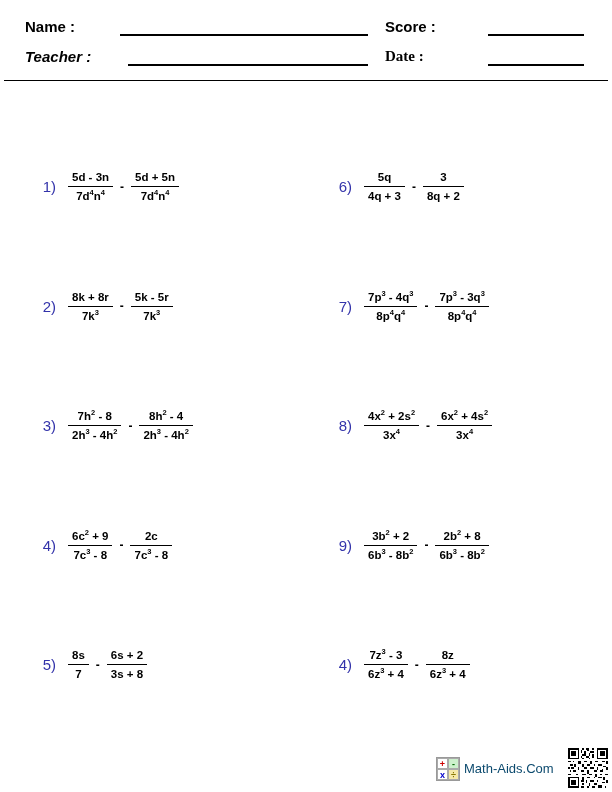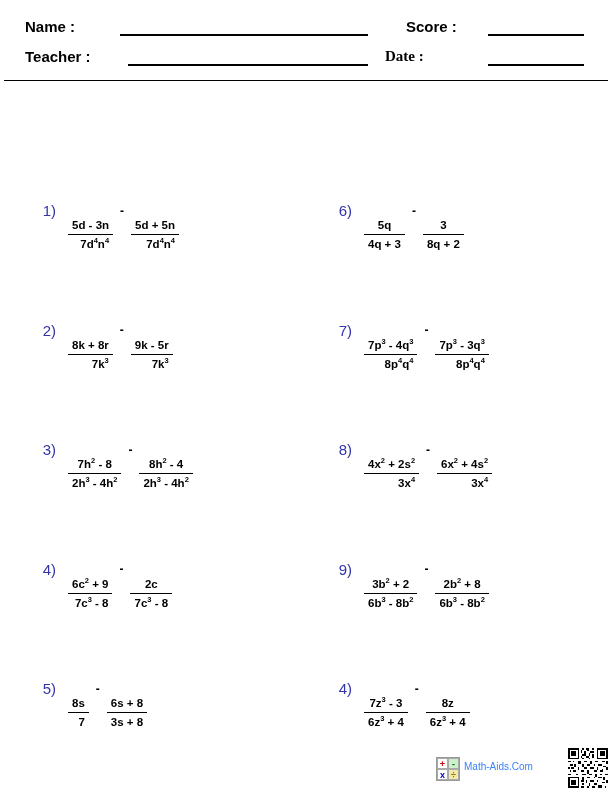--- a/index.html
+++ b/index.html
@@ -19,51 +19,51 @@
   
   .problems{position:absolute;left:0;top:150px;width:612px;display:flex;}
   .pcol{width:306px;display:flex;flex-direction:column;}
   .pcol.left{padding-left:30px;box-sizing:border-box;}
   .pcol.right{padding-left:20px;box-sizing:border-box;}
   .slot{height:119.5px;box-sizing:border-box;padding-top:20px;}
   .problem{display:flex;align-items:center;}
   .pnum{min-width:26px;text-align:right;margin-right:12px;
         font-size:15px;color:#3333AA;}
   .frac{display:inline-flex;flex-direction:column;text-align:center;
-        font-size:11.5px;font-weight:bold;line-height:1.25;margin-top:48px;}
+        font-size:11.5px;font-weight:bold;line-height:1.25;}
   .frac .num{padding:0 4px 2px;border-bottom:1.5px solid #000;}
-  .frac .den{padding:2px 4px 0;text-align:right;}
+  .frac .den{padding:2px 4px 0;}
   .frac sup{font-size:7.5px;vertical-align:super;line-height:0;}
   .op{margin:0 7px;font-size:12px;font-weight:bold;}
 
   
   .footer{position:absolute;left:0;top:744px;width:612px;height:48px;}
   .logo{position:absolute;left:436px;top:13px;width:22px;height:22px;
         display:grid;grid-template-columns:11px 11px;grid-template-rows:11px 11px;
         border:1px solid #999;box-sizing:content-box;}
   .logo .cell{display:flex;align-items:center;justify-content:center;
         font-size:9px;font-weight:bold;border:0.5px solid #aaa;box-sizing:border-box;}
   .c-plus{background:#ffffff;color:#cc0000;}
   .c-minus{background:#ccf0cc;color:#006600;}
   .c-times{background:#ffffff;color:#0000cc;}
   .c-div{background:#f5e9a8;color:#887700;}
-  .site{position:absolute;left:464px;top:17px;font-size:10px;color:#3b82f6;}
+  .site{position:absolute;left:464px;top:17px;font-size:13px;color:#0c4a6e;}
   .qr{position:absolute;left:568px;top:4px;}
 </style>
 </head>
 <body>
 
 <div class="page">
 
   <span class="hlabel" style="left:25px;top:18px;">Name :</span>
   <span class="hline" style="left:120px;top:34px;width:248px;"></span>
-  <span class="hlabel" style="left:406px;top:18px;">Score :</span>
+  <span class="hlabel" style="left:385px;top:18px;">Score :</span>
   <span class="hline" style="left:488px;top:34px;width:96px;"></span>
 
-  <span class="hlabel" style="left:25px;top:48px;">Teacher :</span>
+  <span class="hlabel" style="left:25px;top:48px;font-style:italic;">Teacher :</span>
   <span class="hline" style="left:128px;top:64px;width:240px;"></span>
   <span class="hlabel" style="left:385px;top:48px;font-family:Liberation Serif, serif;">Date :</span>
   <span class="hline" style="left:488px;top:64px;width:96px;"></span>
 
   <div class="divider"></div>
 
 
   <div class="problems">
     <div class="pcol left">
         <div class="slot">
@@ -82,21 +82,21 @@
         </div>
         <div class="slot">
           <div class="problem">
             <span class="pnum">2)</span>
             <span class="frac">
               <span class="num">8k + 8r</span>
               <span class="den">7k<sup>3</sup></span>
             </span>
             <span class="op">-</span>
             <span class="frac">
-              <span class="num">9k - 5r</span>
+              <span class="num">5k - 5r</span>
               <span class="den">7k<sup>3</sup></span>
             </span>
           </div>
         </div>
         <div class="slot">
           <div class="problem">
             <span class="pnum">3)</span>
             <span class="frac">
               <span class="num">7h<sup>2</sup> - 8</span>
               <span class="den">2h<sup>3</sup> - 4h<sup>2</sup></span>
@@ -124,21 +124,21 @@
         </div>
         <div class="slot">
           <div class="problem">
             <span class="pnum">5)</span>
             <span class="frac">
               <span class="num">8s</span>
               <span class="den">7</span>
             </span>
             <span class="op">-</span>
             <span class="frac">
-              <span class="num">6s + 8</span>
+              <span class="num">6s + 2</span>
               <span class="den">3s + 8</span>
             </span>
           </div>
         </div>
       </div>
     <div class="pcol right">
         <div class="slot">
           <div class="problem">
             <span class="pnum">6)</span>
             <span class="frac">

